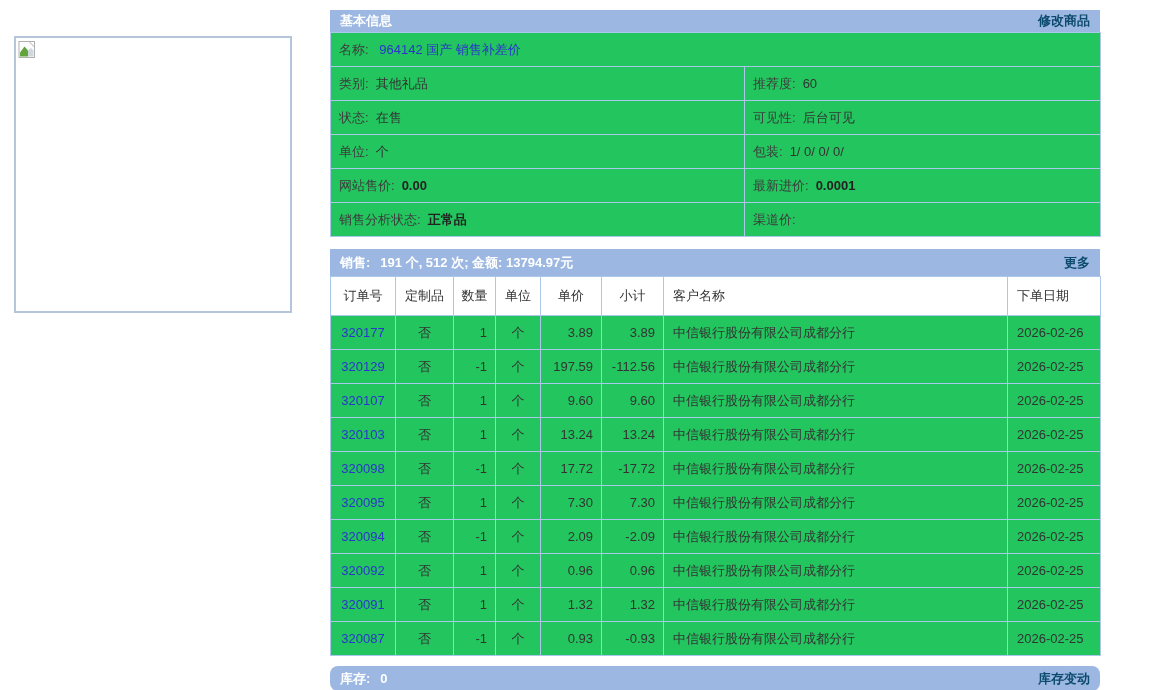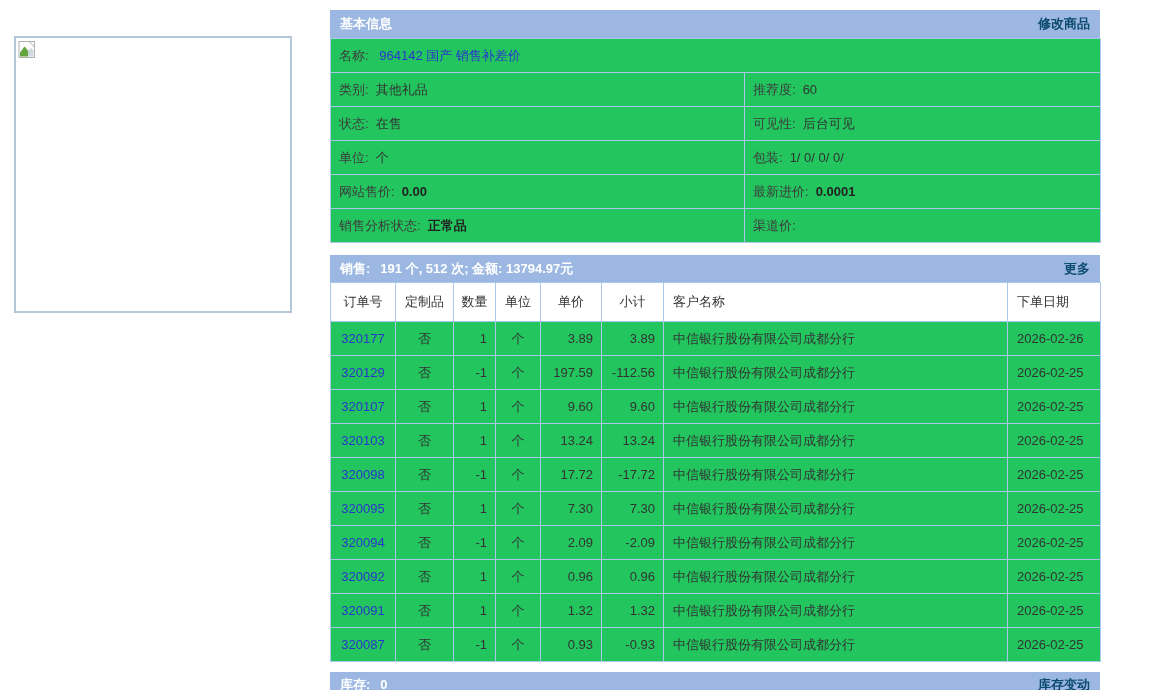--- a/index.html
+++ b/index.html
@@ -38,21 +38,21 @@
     color: #ffffff;
     font-weight: bold;
     height: 27px;
     display: flex;
     align-items: center;
     justify-content: space-between;
     padding: 0 10px;
   }
   .bar .bar-left { display: flex; align-items: center; gap: 10px; }
   .bar a { color: #0c4a6e; text-decoration: none; cursor: pointer; font-weight: bold; }
-  .info-bar { height: 28px; }
+  .info-bar { height: 22px; }
 
   table {
     border-collapse: collapse;
     width: 770px;
     table-layout: fixed;
     background: #22c55e;
   }
   td, th {
     border: 1px solid #abc7ea;
     font-size: 13px;
@@ -65,21 +65,21 @@
   .info-table .lbl { margin-right: 7px; color: #3c3c3c; }
   .b { font-weight: bold; color: #222; }
   a.link { color: #2b35cc; text-decoration: none; cursor: pointer; }
 
   .sales-section { margin-top: 12px; }
   .sales-table th { height: 39px; background: #ffffff; }
   .sales-table td { height: 34px; }
   .ta-c { text-align: center; }
   .ta-r { text-align: right; padding-right: 8px; }
   .ta-l { text-align: left; padding-left: 9px; margin-top: 24px; }
-  .inv-bar { margin-top: 10px; height: 25px; }
+  .inv-bar { margin-top: 10px; height: 25px; border-radius: 8px; }
 </style>
 </head>
 <body>
 
 <div class="image-panel">
   <svg width="20" height="20" viewBox="0 0 20 20">
     <rect x="1" y="1.5" width="15.5" height="16" fill="#fdfdfd" stroke="#b0b0b0" stroke-width="1"></rect>
     <path d="M11 1.5 L16.5 7 L16.5 1.5 Z" fill="#ffffff" stroke="#b0b0b0" stroke-width="1"></path>
     <path d="M2 12.5 L6.5 6.5 L10 10.5 L10 16.5 L2 16.5 Z" fill="#63a43e"></path>
     <path d="M10 10.5 L13 8 L15.5 10.5 L15.5 16.5 L10 16.5 Z" fill="#cfd8de"></path>

